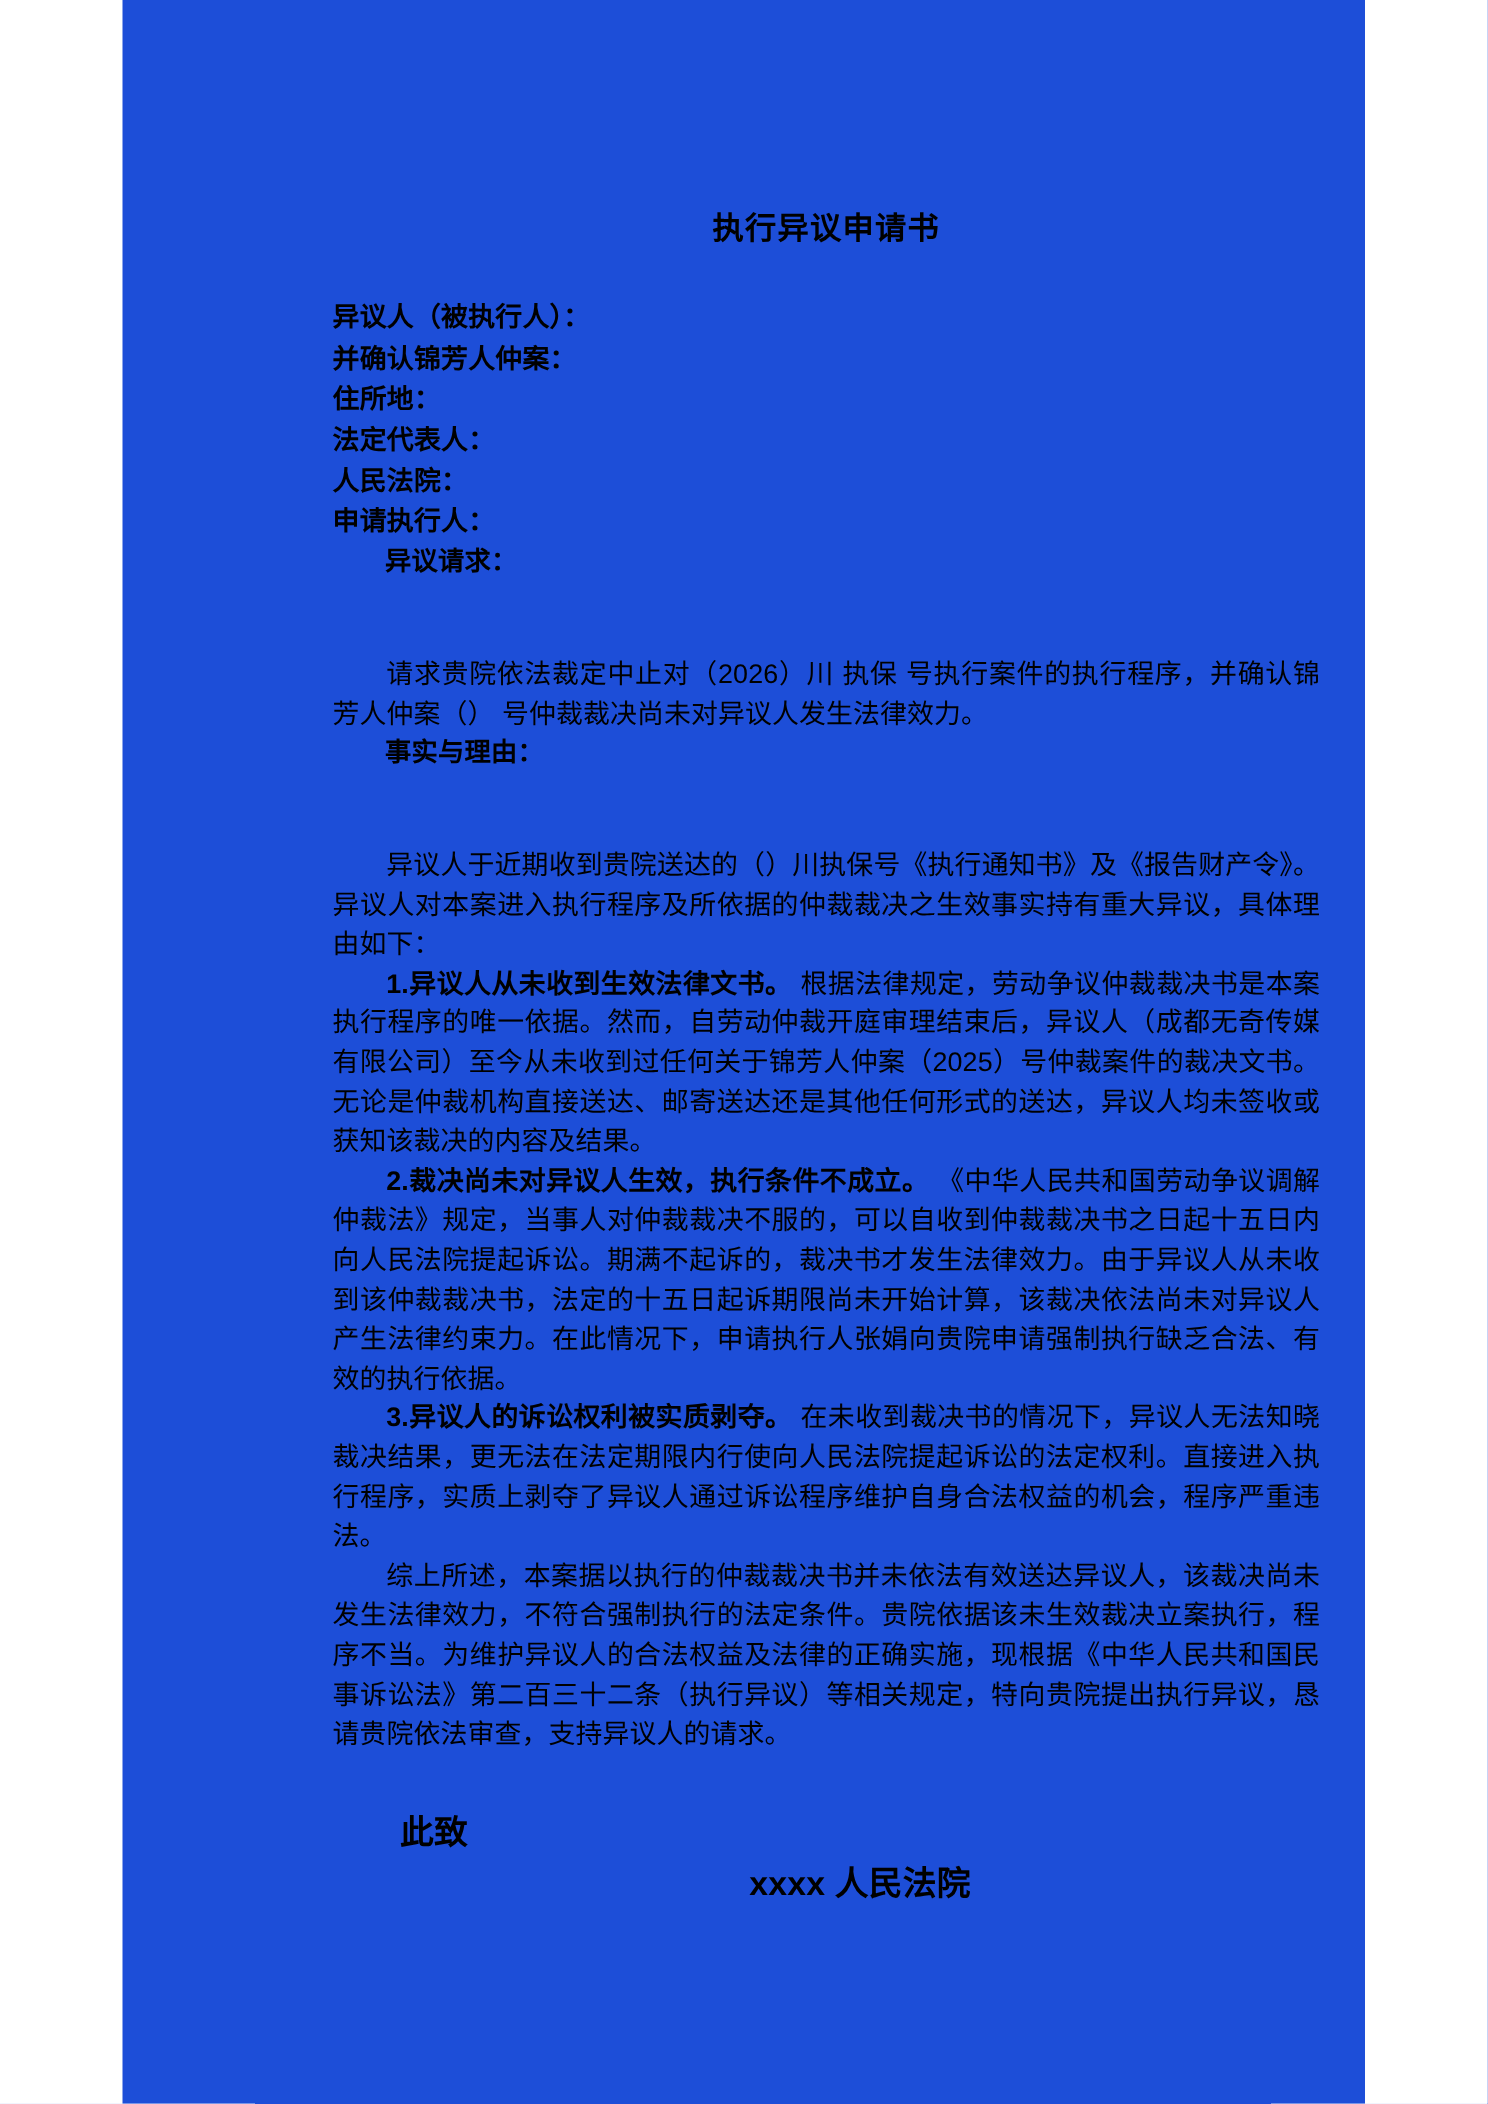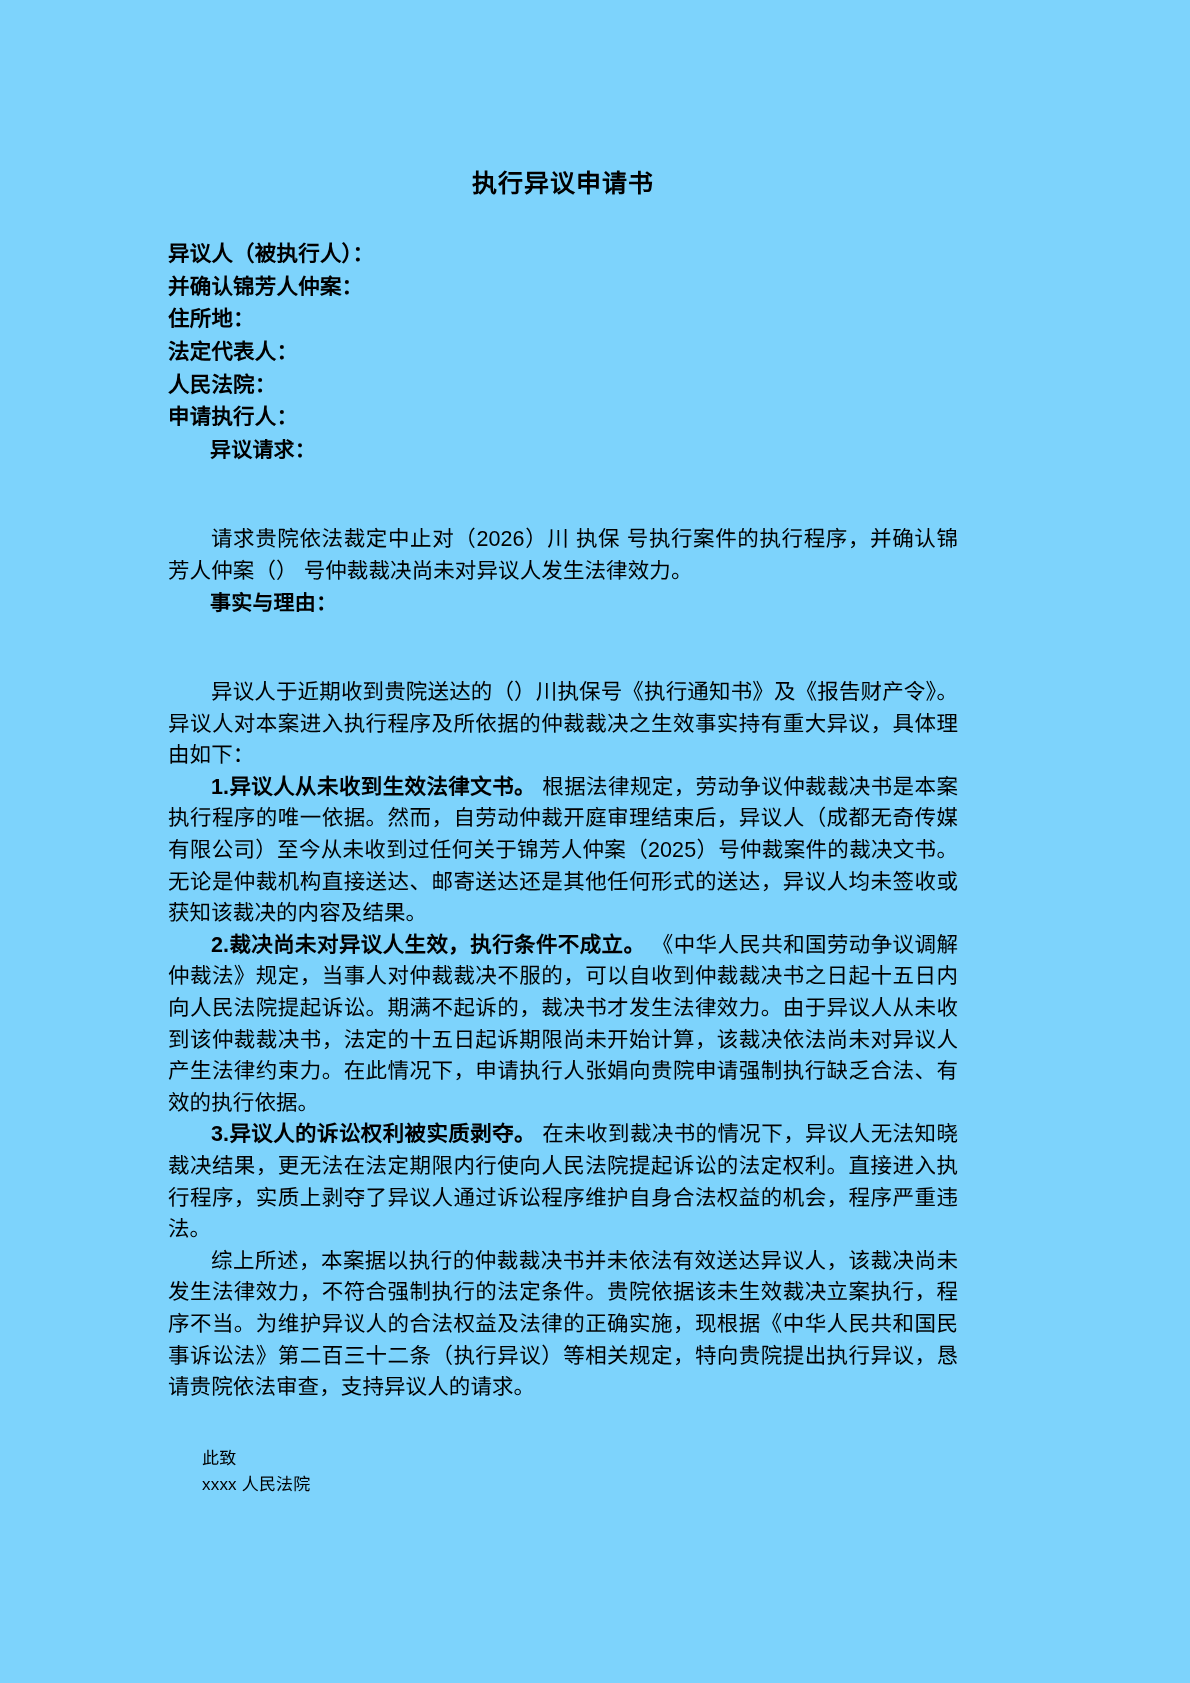--- a/index.html
+++ b/index.html
@@ -7,24 +7,24 @@
     margin: 0;
     padding: 0;
     background: #ffffff;
   }
   body {
     font-family: "Liberation Sans", "DejaVu Sans", sans-serif;
     color: #000000;
   }
   .page {
     position: relative;
-    width: 1190px;
+    width: 994px;
     height: 1683px;
     margin: 0 auto;
-    background: #7dd3fc;
+    background: #1d4ed8;
     box-sizing: border-box;
     overflow: hidden;
   }
   .content {
     position: absolute;
     left: 168px;
     top: 0;
     width: 790px;
   }
   .doc-title {
@@ -64,28 +64,29 @@
     letter-spacing: 0.1px;
     word-break: break-all;
   }
   p.body-para b {
     font-weight: bold;
   }
   .closing {
     margin-top: 42px;
   }
   .closing-line {
-    font-size: 17px;
-    font-weight: normal;
+    font-size: 27px;
+    font-weight: bold;
     line-height: 1.52;
     text-indent: 2em;
     letter-spacing: 0.2px;
   }
   .closing-line.court {
     text-indent: 2em;
+    text-align: center;
   }
 </style>
 </head>
 <body>
 
 <div class="page">
   <div class="content">
 
     <h1 class="doc-title">执行异议申请书</h1>
 

